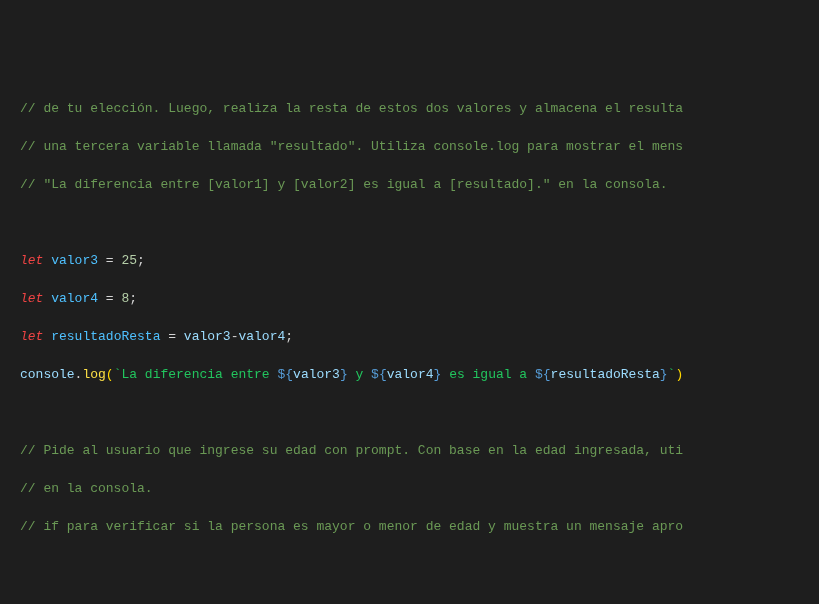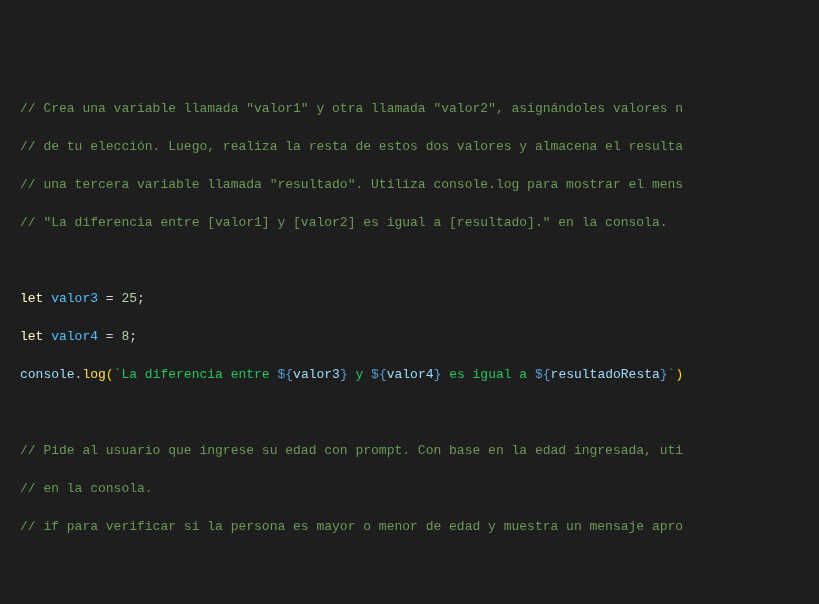--- a/index.html
+++ b/index.html
@@ -17,44 +17,44 @@
       overflow-x: hidden;
       white-space: pre;
     }
     .code-line {
       display: block;
       padding-left: 20px;
       height: 19px;
       white-space: pre;
     }
     .c-comment { color: #6a9955; }
-    .c-keyword { color: #fef9c3; }
+    .c-keyword { color: #ef4444; font-style: italic; }
     .c-variable { color: #9cdcfe; }
     .c-readonly { color: #4fc1ff; }
     .c-number { color: #b5cea8; }
     .c-operator { color: #d4d4d4; }
     .c-string { color: #22c55e; }
     .c-function { color: #fde047; }
     .c-punct { color: #d4d4d4; }
     .c-template-brace { color: #569cd6; }
     .c-brace-y { color: #ffd700; }
   </style>
 </head>
 <body>
 
 
 
 <div>
-<span class="code-line"><span class="c-comment">// Crea una variable llamada "valor1" y otra llamada "valor2", asignándoles valores n</span></span>
 <span class="code-line"><span class="c-comment">// de tu elección. Luego, realiza la resta de estos dos valores y almacena el resulta</span></span>
 <span class="code-line"><span class="c-comment">// una tercera variable llamada "resultado". Utiliza console.log para mostrar el mens</span></span>
 <span class="code-line"><span class="c-comment">// "La diferencia entre [valor1] y [valor2] es igual a [resultado]." en la consola.</span></span>
 <span class="code-line"></span>
 <span class="code-line"><span class="c-keyword">let</span> <span class="c-readonly">valor3</span><span class="c-operator"> = </span><span class="c-number">25</span><span class="c-punct">;</span></span>
 <span class="code-line"><span class="c-keyword">let</span> <span class="c-readonly">valor4</span><span class="c-operator"> = </span><span class="c-number">8</span><span class="c-punct">;</span></span>
+<span class="code-line"><span class="c-keyword">let</span> <span class="c-readonly">resultadoResta</span><span class="c-operator"> = </span><span class="c-variable">valor3</span><span class="c-operator">-</span><span class="c-variable">valor4</span><span class="c-punct">;</span></span>
 <span class="code-line"><span class="c-variable">console</span><span class="c-punct">.</span><span class="c-function">log</span><span class="c-brace-y">(</span><span class="c-string">`La diferencia entre </span><span class="c-template-brace">${</span><span class="c-variable">valor3</span><span class="c-template-brace">}</span><span class="c-string"> y </span><span class="c-template-brace">${</span><span class="c-variable">valor4</span><span class="c-template-brace">}</span><span class="c-string"> es igual a </span><span class="c-template-brace">${</span><span class="c-variable">resultadoResta</span><span class="c-template-brace">}</span><span class="c-string">`</span><span class="c-brace-y">)</span></span>
 <span class="code-line"></span>
 <span class="code-line"><span class="c-comment">// Pide al usuario que ingrese su edad con prompt. Con base en la edad ingresada, uti</span></span>
 <span class="code-line"><span class="c-comment">// en la consola.</span></span>
 <span class="code-line"><span class="c-comment">// if para verificar si la persona es mayor o menor de edad y muestra un mensaje apro</span></span>
 <span class="code-line"></span>
 
 
 
 

